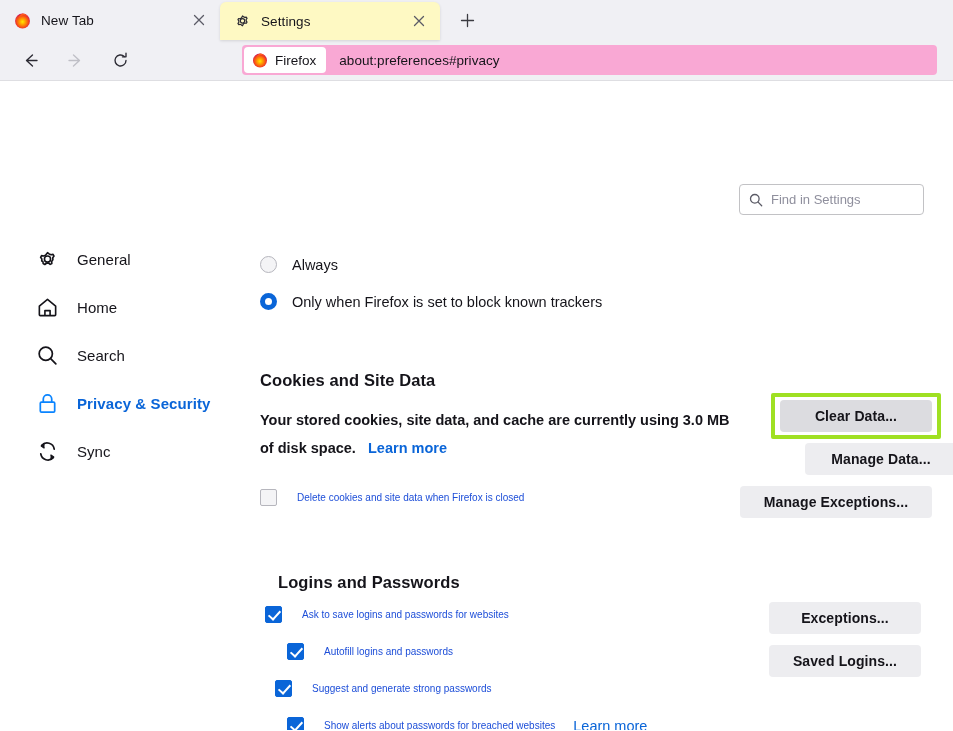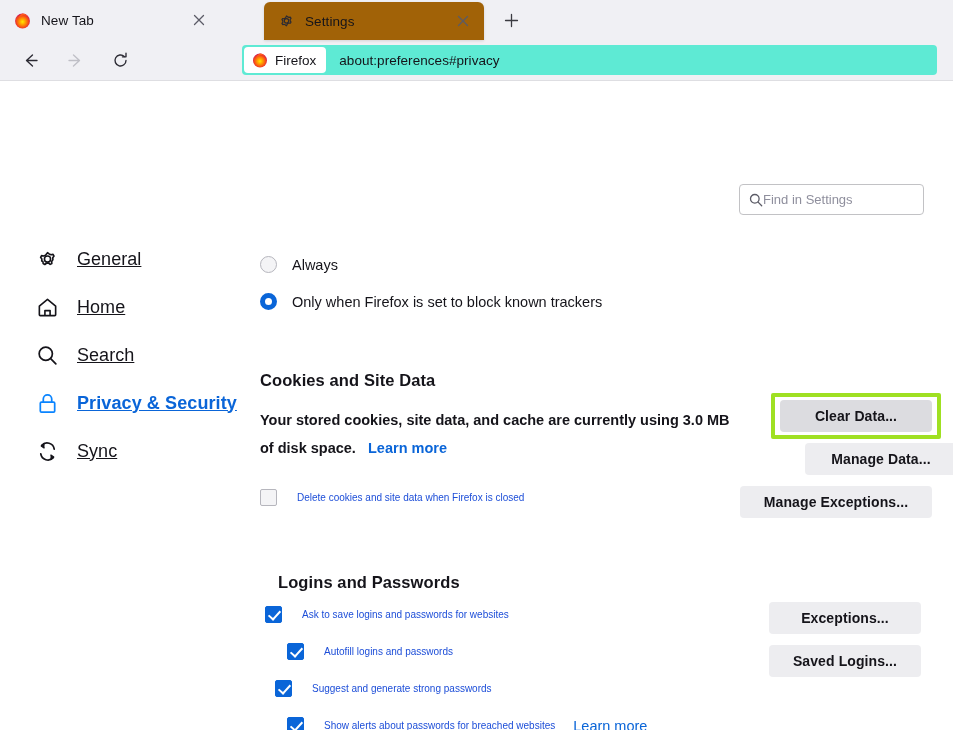--- a/index.html
+++ b/index.html
@@ -38,26 +38,25 @@
     cursor: default;
   }
 
   .tab.inactive {
     width: 220px;
     background: transparent;
   }
 
   .tab.active {
     width: 220px;
-    background: #a16207;
+    background: #fef9c3;
     border-radius: 6px 6px 0 0;
     box-shadow: 0 1px 3px rgba(0,0,0,0.12);
     height: 38px;
     margin-bottom: 0;
-    margin-left: 44px;
   }
 
   .tab-favicon {
     width: 17px;
     height: 17px;
     flex: 0 0 17px;
     margin-right: 10px;
     display: block;
   }
 
@@ -115,21 +114,21 @@
   }
   .nav-btn.back   { color: #2b2a33; margin-left: 6px; }
   .nav-btn.fwd    { color: #bfbfc6; margin-left: 9px; }
   .nav-btn.reload { color: #2b2a33; margin-left: 9px; }
 
   .urlbar {
     flex: 1;
     height: 30px;
     margin-left: 102px;
     margin-right: 8px;
-    background: #5eead4;
+    background: #f9a8d4;
     display: flex;
     align-items: center;
     border-radius: 4px;
   }
 
   .urlbar-identity {
     height: 26px;
     display: flex;
     align-items: center;
     gap: 7px;
@@ -171,20 +170,21 @@
     top: 103px;
     left: 739px;
     width: 185px;
     height: 31px;
     border: 1px solid #c2c2c5;
     border-radius: 4px;
     background: #ffffff;
     display: flex;
     align-items: center;
     padding: 0 9px;
+    gap: 8px;
   }
 
   .find-settings .sicon { width: 14px; height: 14px; flex: 0 0 14px; color: #5b5b66; display:block; }
 
   .find-settings-placeholder {
     font-size: 13px;
     color: #8f8f9d;
     white-space: nowrap;
   }
 
@@ -207,25 +207,24 @@
 
   .side-icon {
     width: 23px;
     height: 23px;
     flex: 0 0 23px;
     display: block;
     color: #15141a;
   }
 
   .side-label {
-    font-size: 18px;
+    font-size: 15px;
     color: #15141a;
     white-space: nowrap;
     letter-spacing: 0.05px;
-    text-decoration: underline;
   }
 
   .side-item.selected .side-icon { color: #0a84ff; }
   .side-item.selected .side-label { color: #0a65d8; font-weight: bold; letter-spacing: 0.1px; }
 
   
   .main {
     position: absolute;
     top: 0;
     left: 258px;

